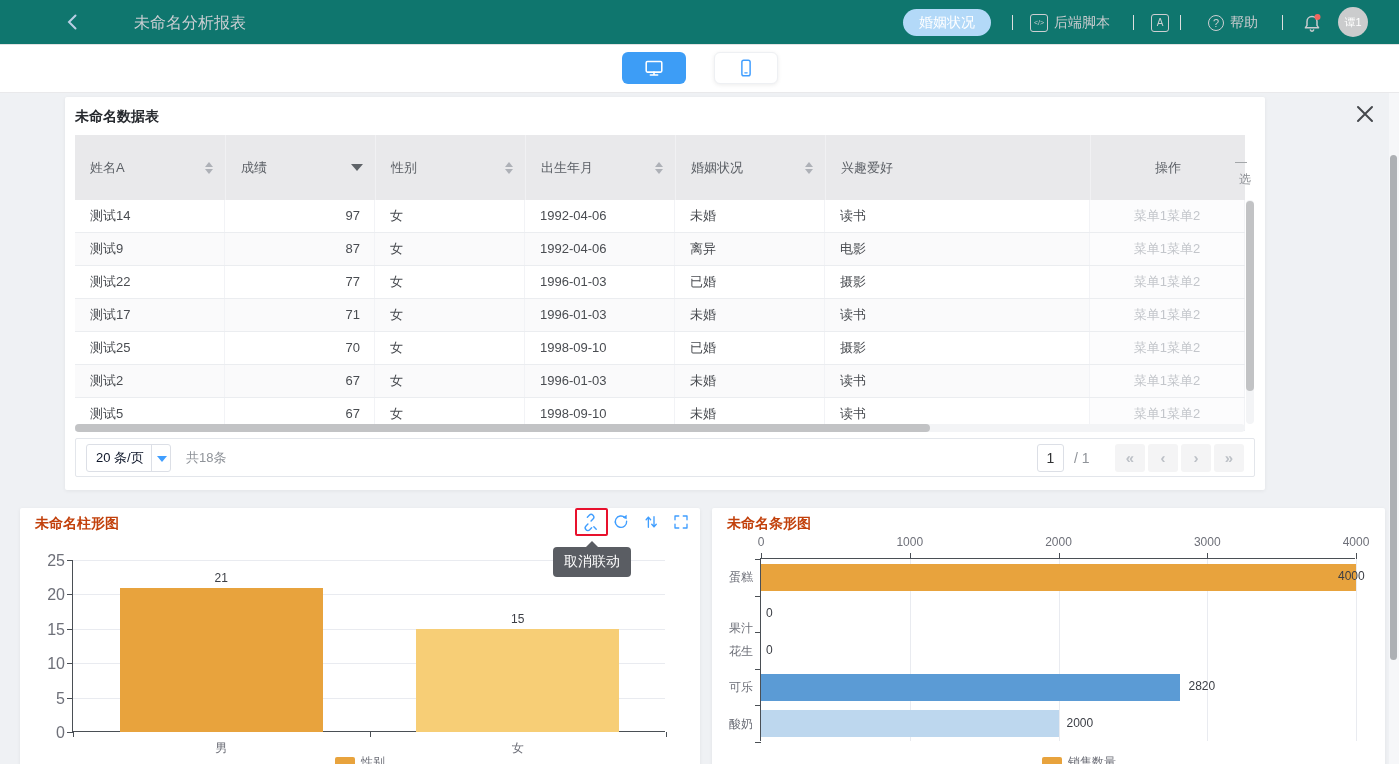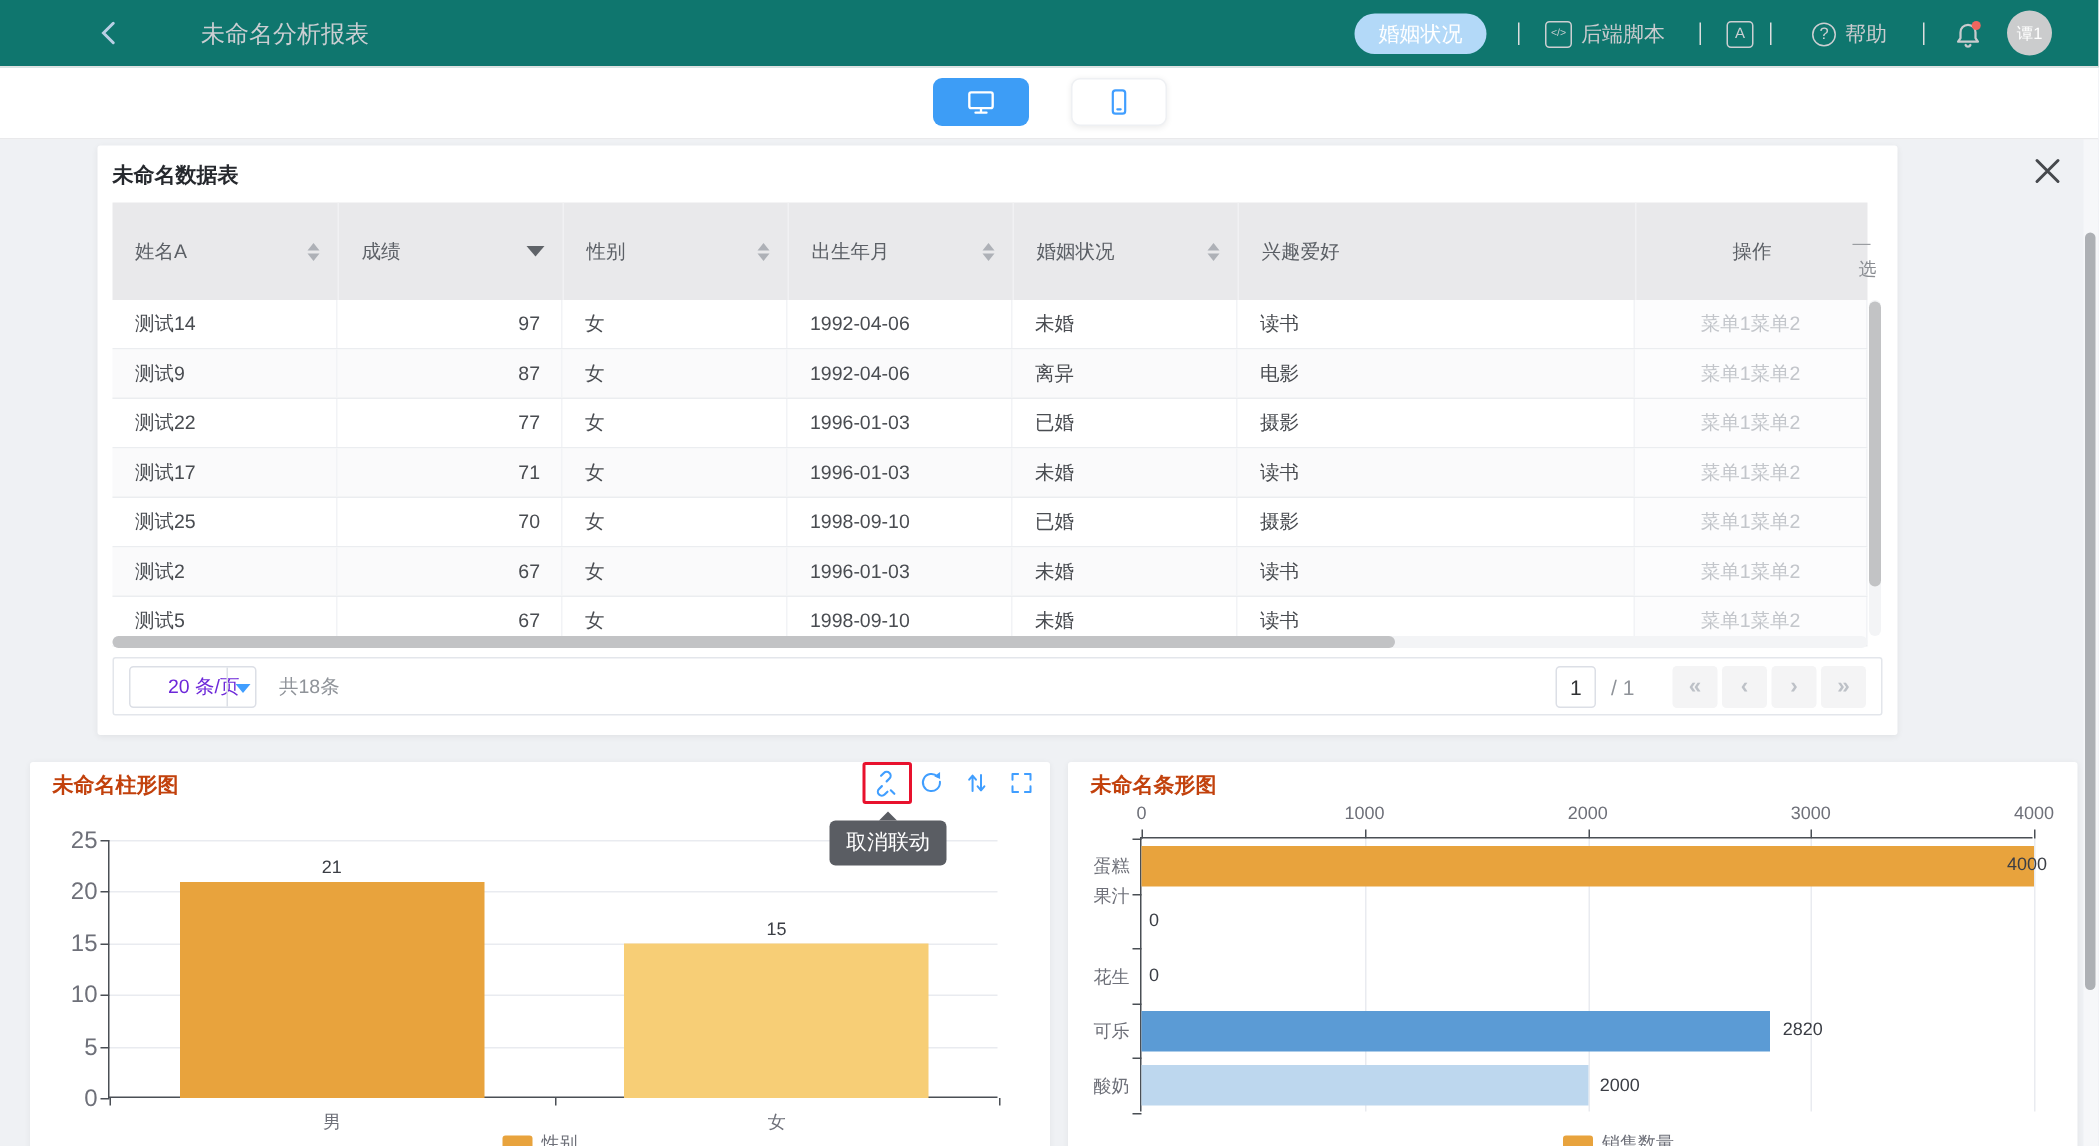--- a/index.html
+++ b/index.html
@@ -44,21 +44,21 @@
   .td.c6 { display:flex; justify-content:center; padding-left:0; background:#fcfcfd; }
   .op-link { color:#c3c6cb; cursor:pointer; }
   .clip-dash { position:absolute; left:1170px; top:58px; font-size:12px; color:#9a9da1; }
   .clip-char { position:absolute; left:1174px; top:74px; font-size:12px; color:#8a8d92; width:16px; overflow:hidden; }
   .v-track { position:absolute; left:1181px; top:103px; width:8px; height:224px; background:#f3f4f6; border-radius:4px; }
   .v-thumb { position:absolute; left:1181px; top:104px; width:8px; height:190px; background:#c2c3c5; border-radius:4px; cursor:pointer; }
   .h-track { position:absolute; left:10px; top:327px; width:1170px; height:8px; background:#f3f4f6; border-radius:4px; }
   .h-thumb { position:absolute; left:10px; top:327px; width:855px; height:8px; background:#c2c3c5; border-radius:4px; cursor:pointer; }
   .pg-footer { position:absolute; left:10px; top:341px; width:1180px; height:39px; border:1px solid #e3e6eb; border-radius:2px; }
   .pg-select { position:absolute; left:10px; top:5px; width:85px; height:28px; border:1px solid #dcdfe6; border-radius:3px; background:#fff; cursor:pointer; }
-  .pg-select-label { position:absolute; left:9px; top:0; line-height:26px; font-size:13px; color:#6d28d9;margin-left:16px; }
+  .pg-select-label { position:absolute; left:9px; top:0; line-height:26px; font-size:13px; color:#0f172a; }
   .pg-select-div { position:absolute; left:64px; top:0; width:1px; height:26px; background:#dcdfe6; }
   .pg-caret { position:absolute; left:70px; top:11px; width:0; height:0; border-left:5px solid transparent; border-right:5px solid transparent; border-top:6px solid #409EFF; }
   .pg-total { position:absolute; left:110px; top:0; line-height:38px; font-size:13px; color:#8f9399; }
   .pg-input { position:absolute; left:961px; top:5px; width:27px; height:28px; border:1px solid #dcdfe6; border-radius:3px; text-align:center; font-size:14px; color:#303133; font-family:inherit; }
   .pg-slash { position:absolute; left:998px; top:0; line-height:38px; font-size:14px; color:#8f9399; }
   .pg-btn { position:absolute; top:5px; width:30px; height:28px; background:#f4f4f5; border:none; border-radius:3px; font-size:15px; font-weight:bold; color:#bdc1c7; cursor:pointer; line-height:26px; }
 
   
   .chart-card { position:absolute; top:508px; background:#fff; border-radius:2px; box-shadow:0 1px 4px rgba(0,0,0,.06); height:282px; }
   #left-card { left:20px; width:680px; }
@@ -390,21 +390,21 @@
       <div class="tick-top" style="left: 446.25px;"></div>
       <div class="xlab" style="left: 421.25px;">3000</div>
       <div class="grid-v" style="left: 595px;"></div>
       <div class="tick-top" style="left: 595px;"></div>
       <div class="xlab" style="left: 570px;">4000</div>
       <div class="hbar" style="top: 4.8px; height: 27px; width: 595px; background: rgb(232, 163, 61);"></div>
       <div class="hcat" style="top: 10.3px;">蛋糕</div>
       <div class="hval" style="left: 577px; top: 10.3px;">4000</div>
       <div class="tick-side" style="top: 0px;"></div>
       <div class="hbar" style="top: 41.4px; height: 27px; width: 0px; background: rgb(232, 163, 61);"></div>
-      <div class="hcat" style="top: 30px;">果汁</div>
+      <div class="hcat" style="top: 61px;">果汁</div>
       <div class="hval" style="left: 5px; top: 46.9px;">0</div>
       <div class="tick-side" style="top: 36.6px;"></div>
       <div class="hbar" style="top: 78px; height: 27px; width: 0px; background: rgb(232, 163, 61);"></div>
       <div class="hcat" style="top: 83.5px;">花生</div>
       <div class="hval" style="left: 5px; top: 83.5px;">0</div>
       <div class="tick-side" style="top: 73.2px;"></div>
       <div class="hbar" style="top: 114.6px; height: 27px; width: 419.475px; background: rgb(91, 155, 213);"></div>
       <div class="hcat" style="top: 120.1px;">可乐</div>
       <div class="hval" style="left: 427.475px; top: 120.1px;">2820</div>
       <div class="tick-side" style="top: 109.8px;"></div>

